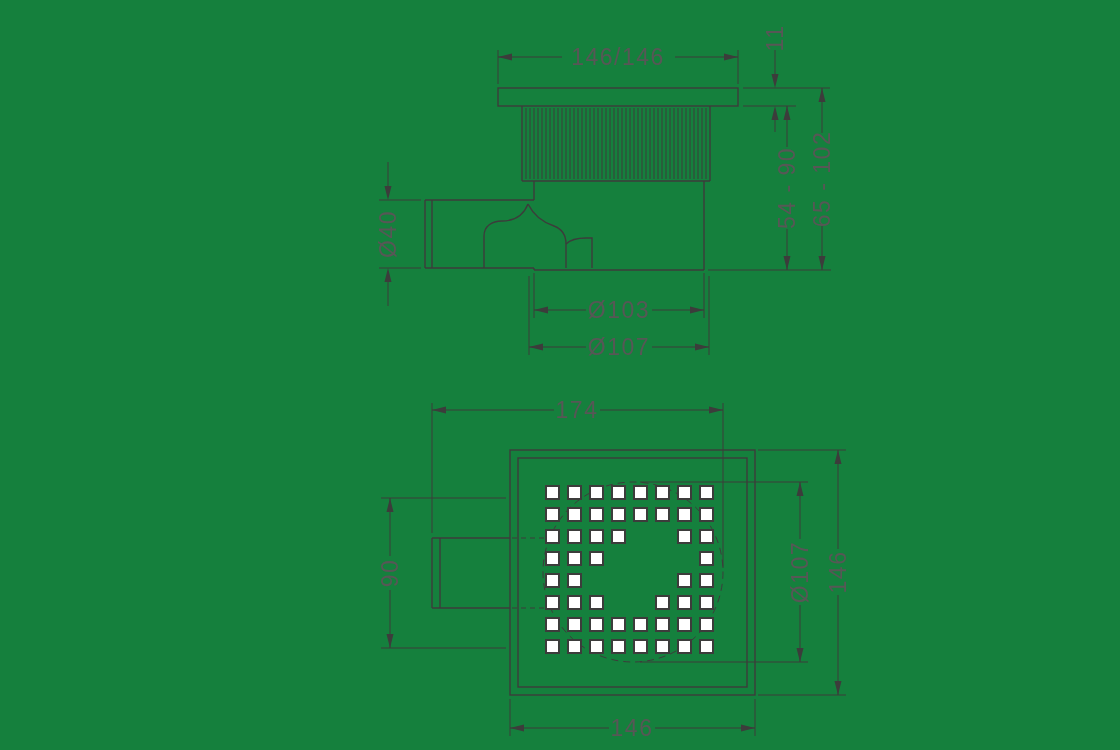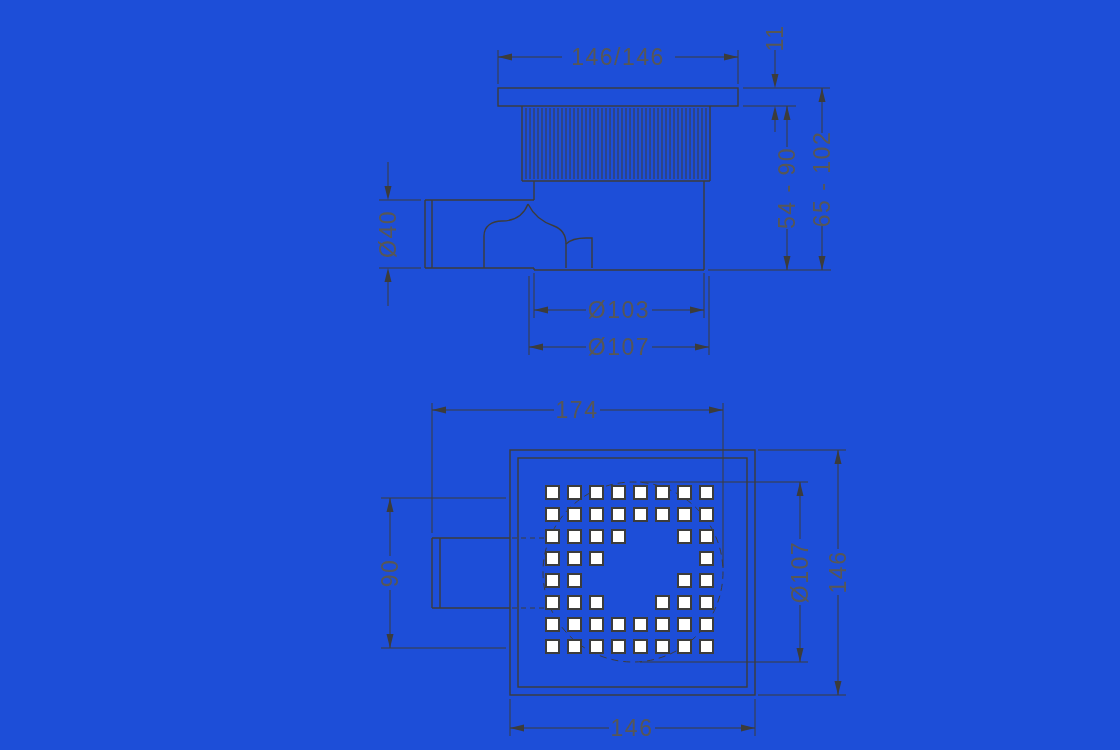--- a/index.html
+++ b/index.html
@@ -1,16 +1,16 @@
 <!DOCTYPE html>
 <html><head>
 <meta charset="utf-8">
 <style>
   html,body{margin:0;padding:0;background:#ffffff;}
-  .canvas{position:relative;width:1120px;height:750px;background:#1d4ed8;overflow:hidden;}
+  .canvas{position:relative;width:1120px;height:750px;background:#15803d;overflow:hidden;}
   svg{display:block;}
   
   .f{fill:none;stroke:var(--line,#3c3c3b);stroke-width:1.4;}
   .d{fill:none;stroke:var(--line,#3c3c3b);stroke-width:1;}
   .a{fill:var(--line,#3c3c3b);stroke:none;}
   .t{fill:var(--text,#575756);stroke:none;font-family:"Liberation Sans",sans-serif;
      font-size:23px;letter-spacing:1.5px;}
   .dash{stroke-dasharray:7 5;}
   .hdash{stroke-dasharray:5 4;}
   .hole{fill:#ffffff;stroke:var(--line,#3c3c3b);stroke-width:2;}

